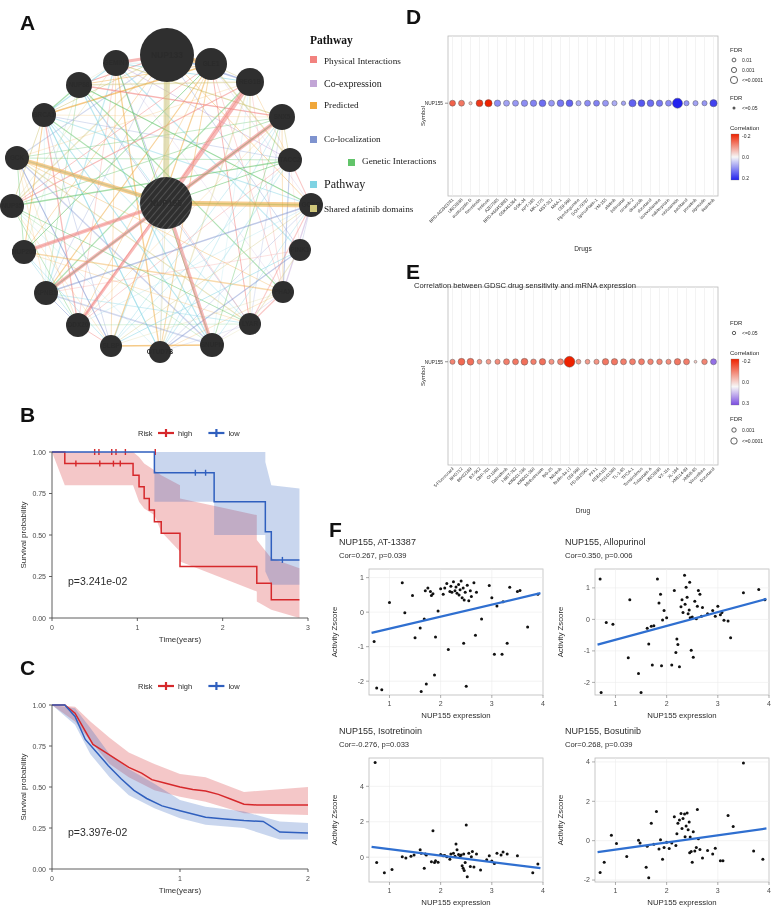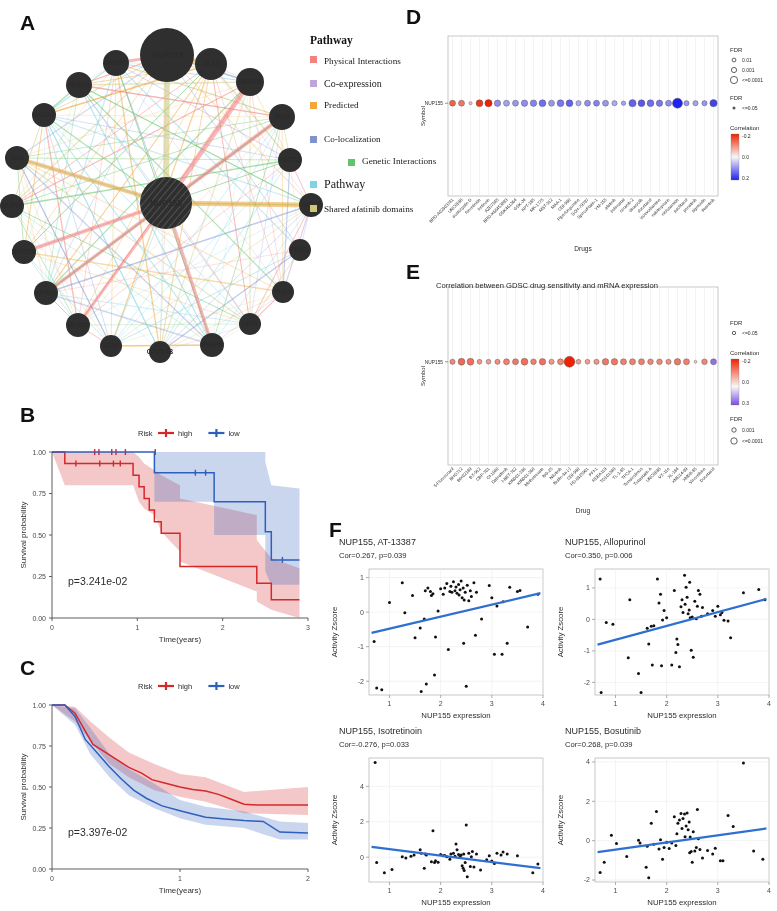--- a/index.html
+++ b/index.html
@@ -581,21 +581,21 @@
       <text x="330" y="130" font-size="6" fill="#222">Correlation</text>
       <rect x="331" y="134" width="8" height="46" fill="url(#gradD)" stroke="#777" stroke-width="0.3"></rect>
       <text x="342" y="138" font-size="5" fill="#333">-0.2</text>
       <text x="342" y="159" font-size="5" fill="#333">0.0</text>
       <text x="342" y="180" font-size="5" fill="#333">0.2</text>
     </svg>
 </div>
 
 <div class="panel" style="left:400px;top:255px;width:377px;height:262px;">
   <div class="panel-letter" style="left:6px;top:6px;">E</div>
-  <div style="position:absolute;left:36px;top:26px;font-size:7.6px;color:#1f1f1f;">Correlation between GDSC drug sensitivity and mRNA expression</div>
+  <div style="position:absolute;left:14px;top:26px;font-size:7.6px;color:#1f1f1f;">Correlation between GDSC drug sensitivity and mRNA expression</div>
   <svg id="bubbleE" width="377" height="262" viewBox="0 0 377 262">
       <rect x="48" y="32" width="270" height="178" class="plotbg"></rect>
       <line x1="52.5" y1="32" x2="52.5" y2="210" class="gridline"></line>
       <line x1="61.5" y1="32" x2="61.5" y2="210" class="gridline"></line>
       <line x1="70.5" y1="32" x2="70.5" y2="210" class="gridline"></line>
       <line x1="79.5" y1="32" x2="79.5" y2="210" class="gridline"></line>
       <line x1="88.5" y1="32" x2="88.5" y2="210" class="gridline"></line>
       <line x1="97.5" y1="32" x2="97.5" y2="210" class="gridline"></line>
       <line x1="106.5" y1="32" x2="106.5" y2="210" class="gridline"></line>
       <line x1="115.5" y1="32" x2="115.5" y2="210" class="gridline"></line>

